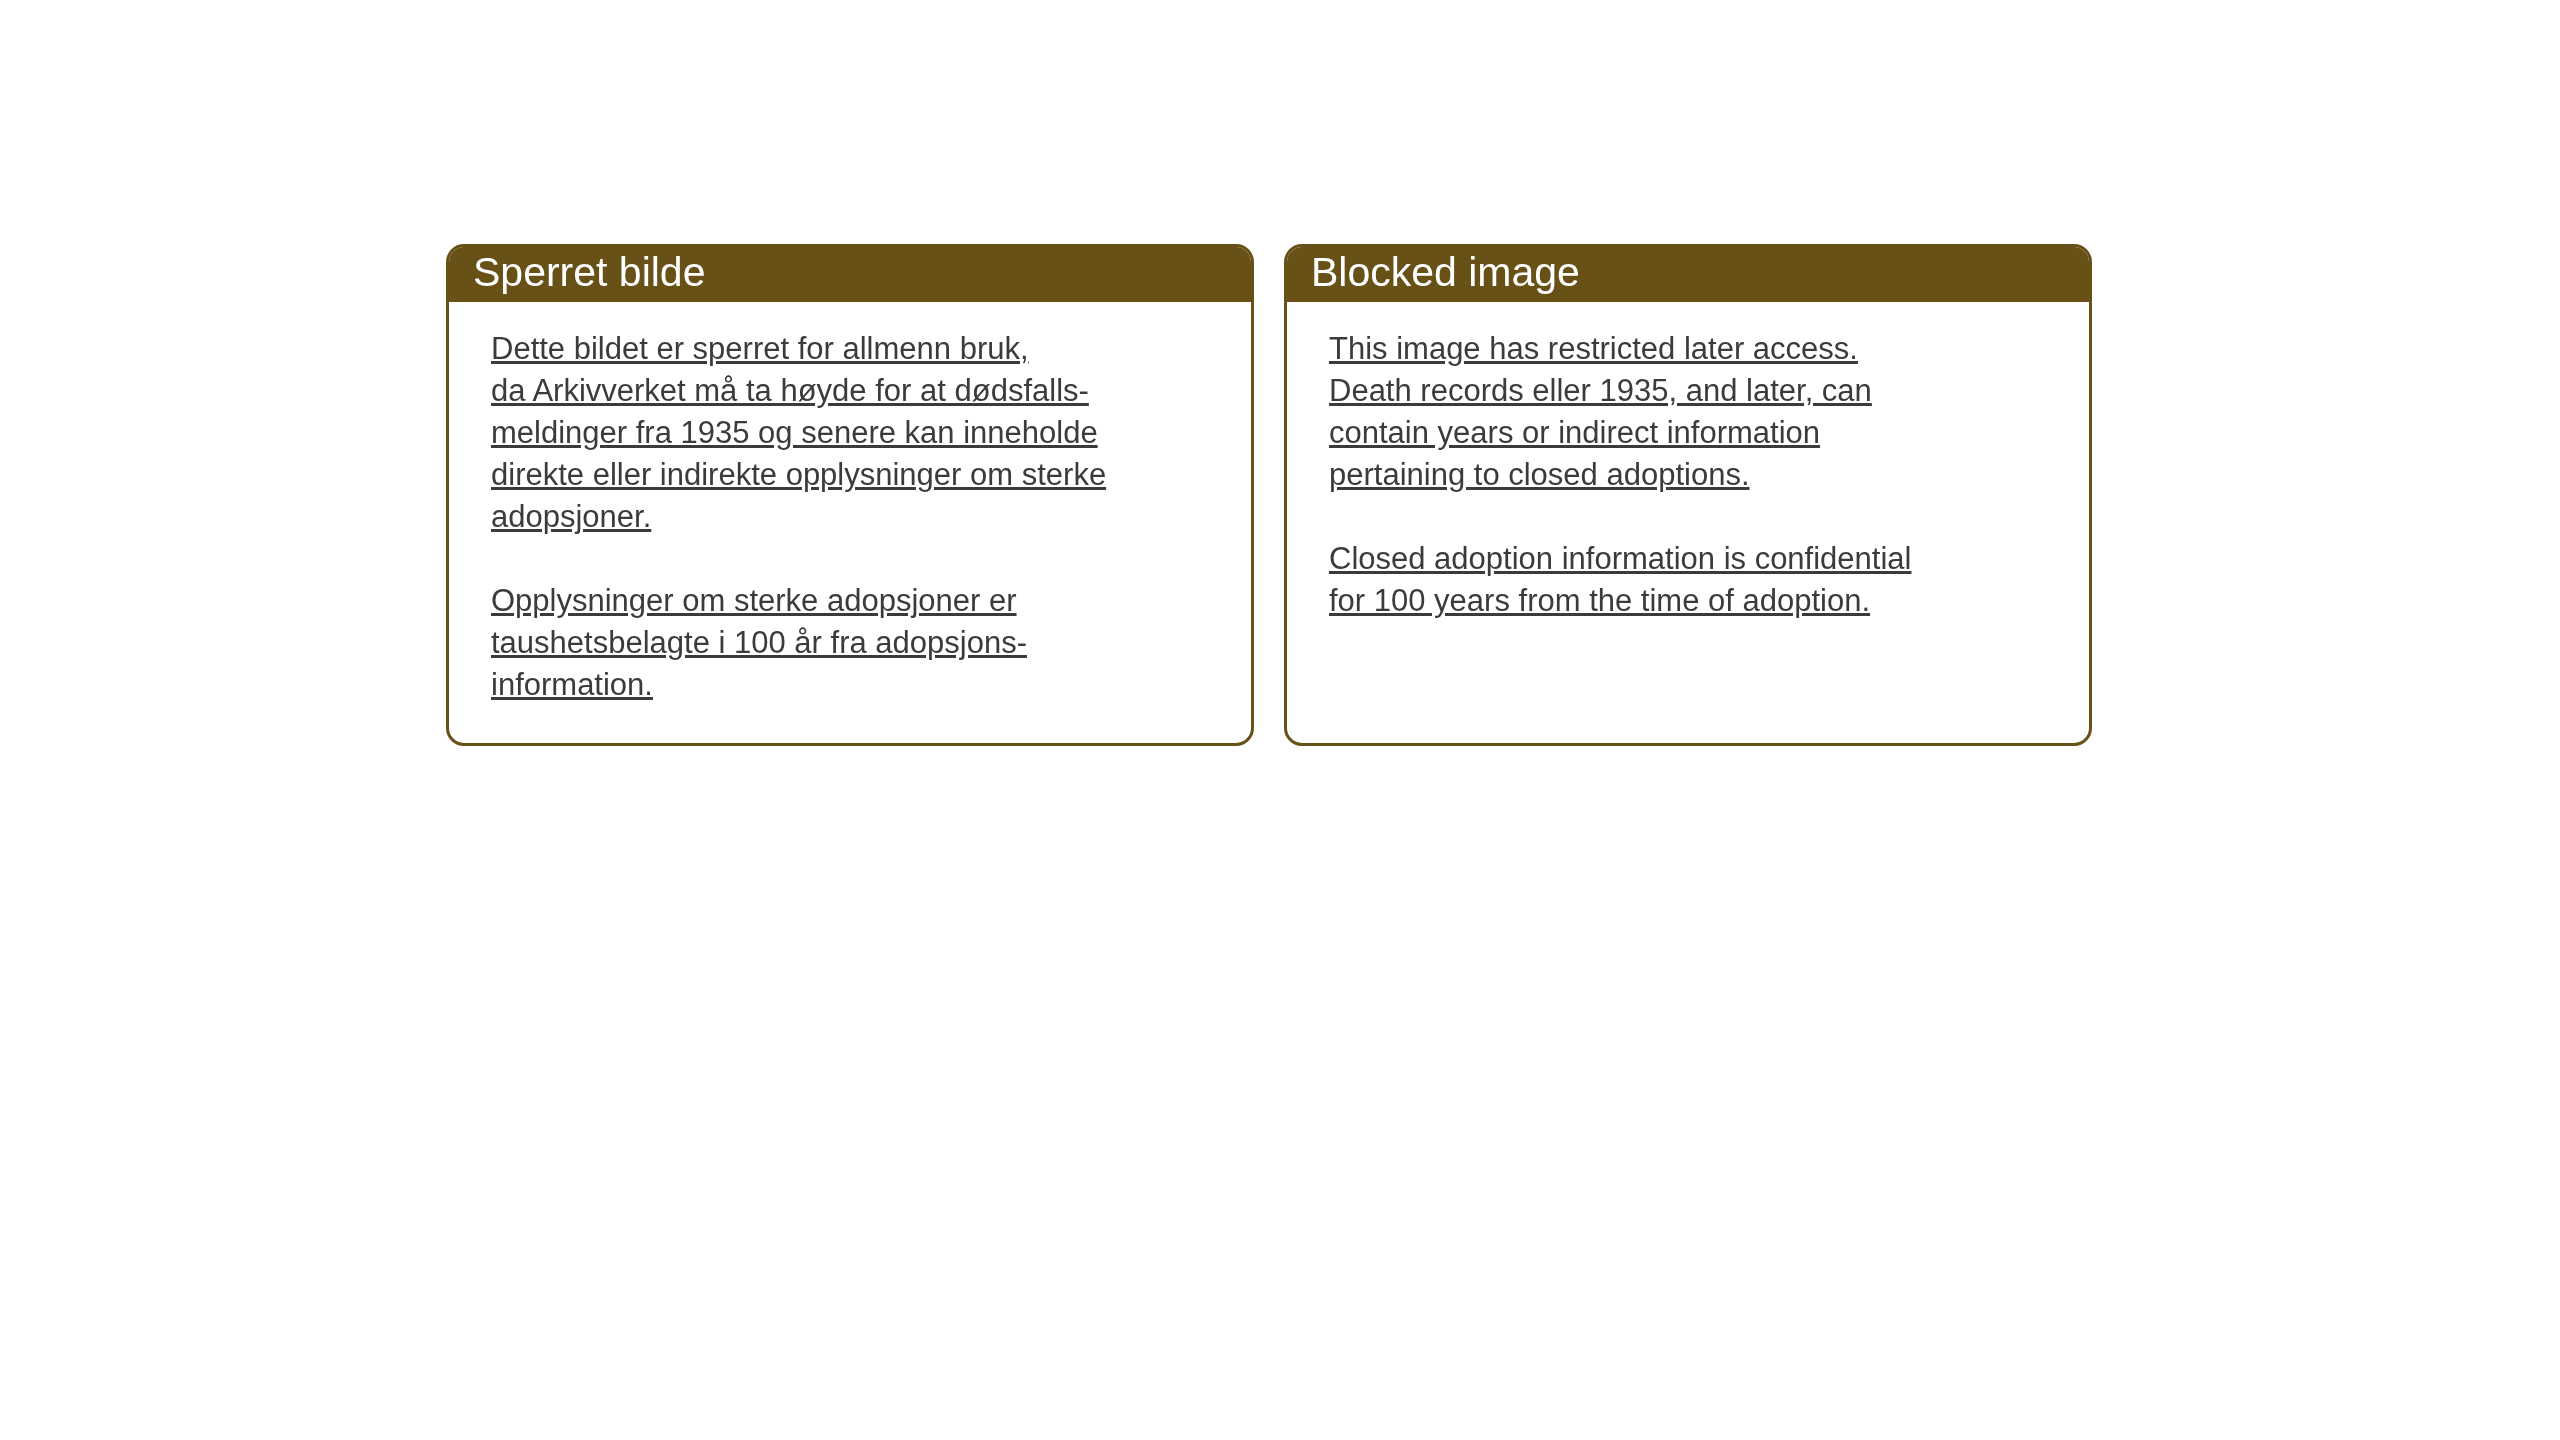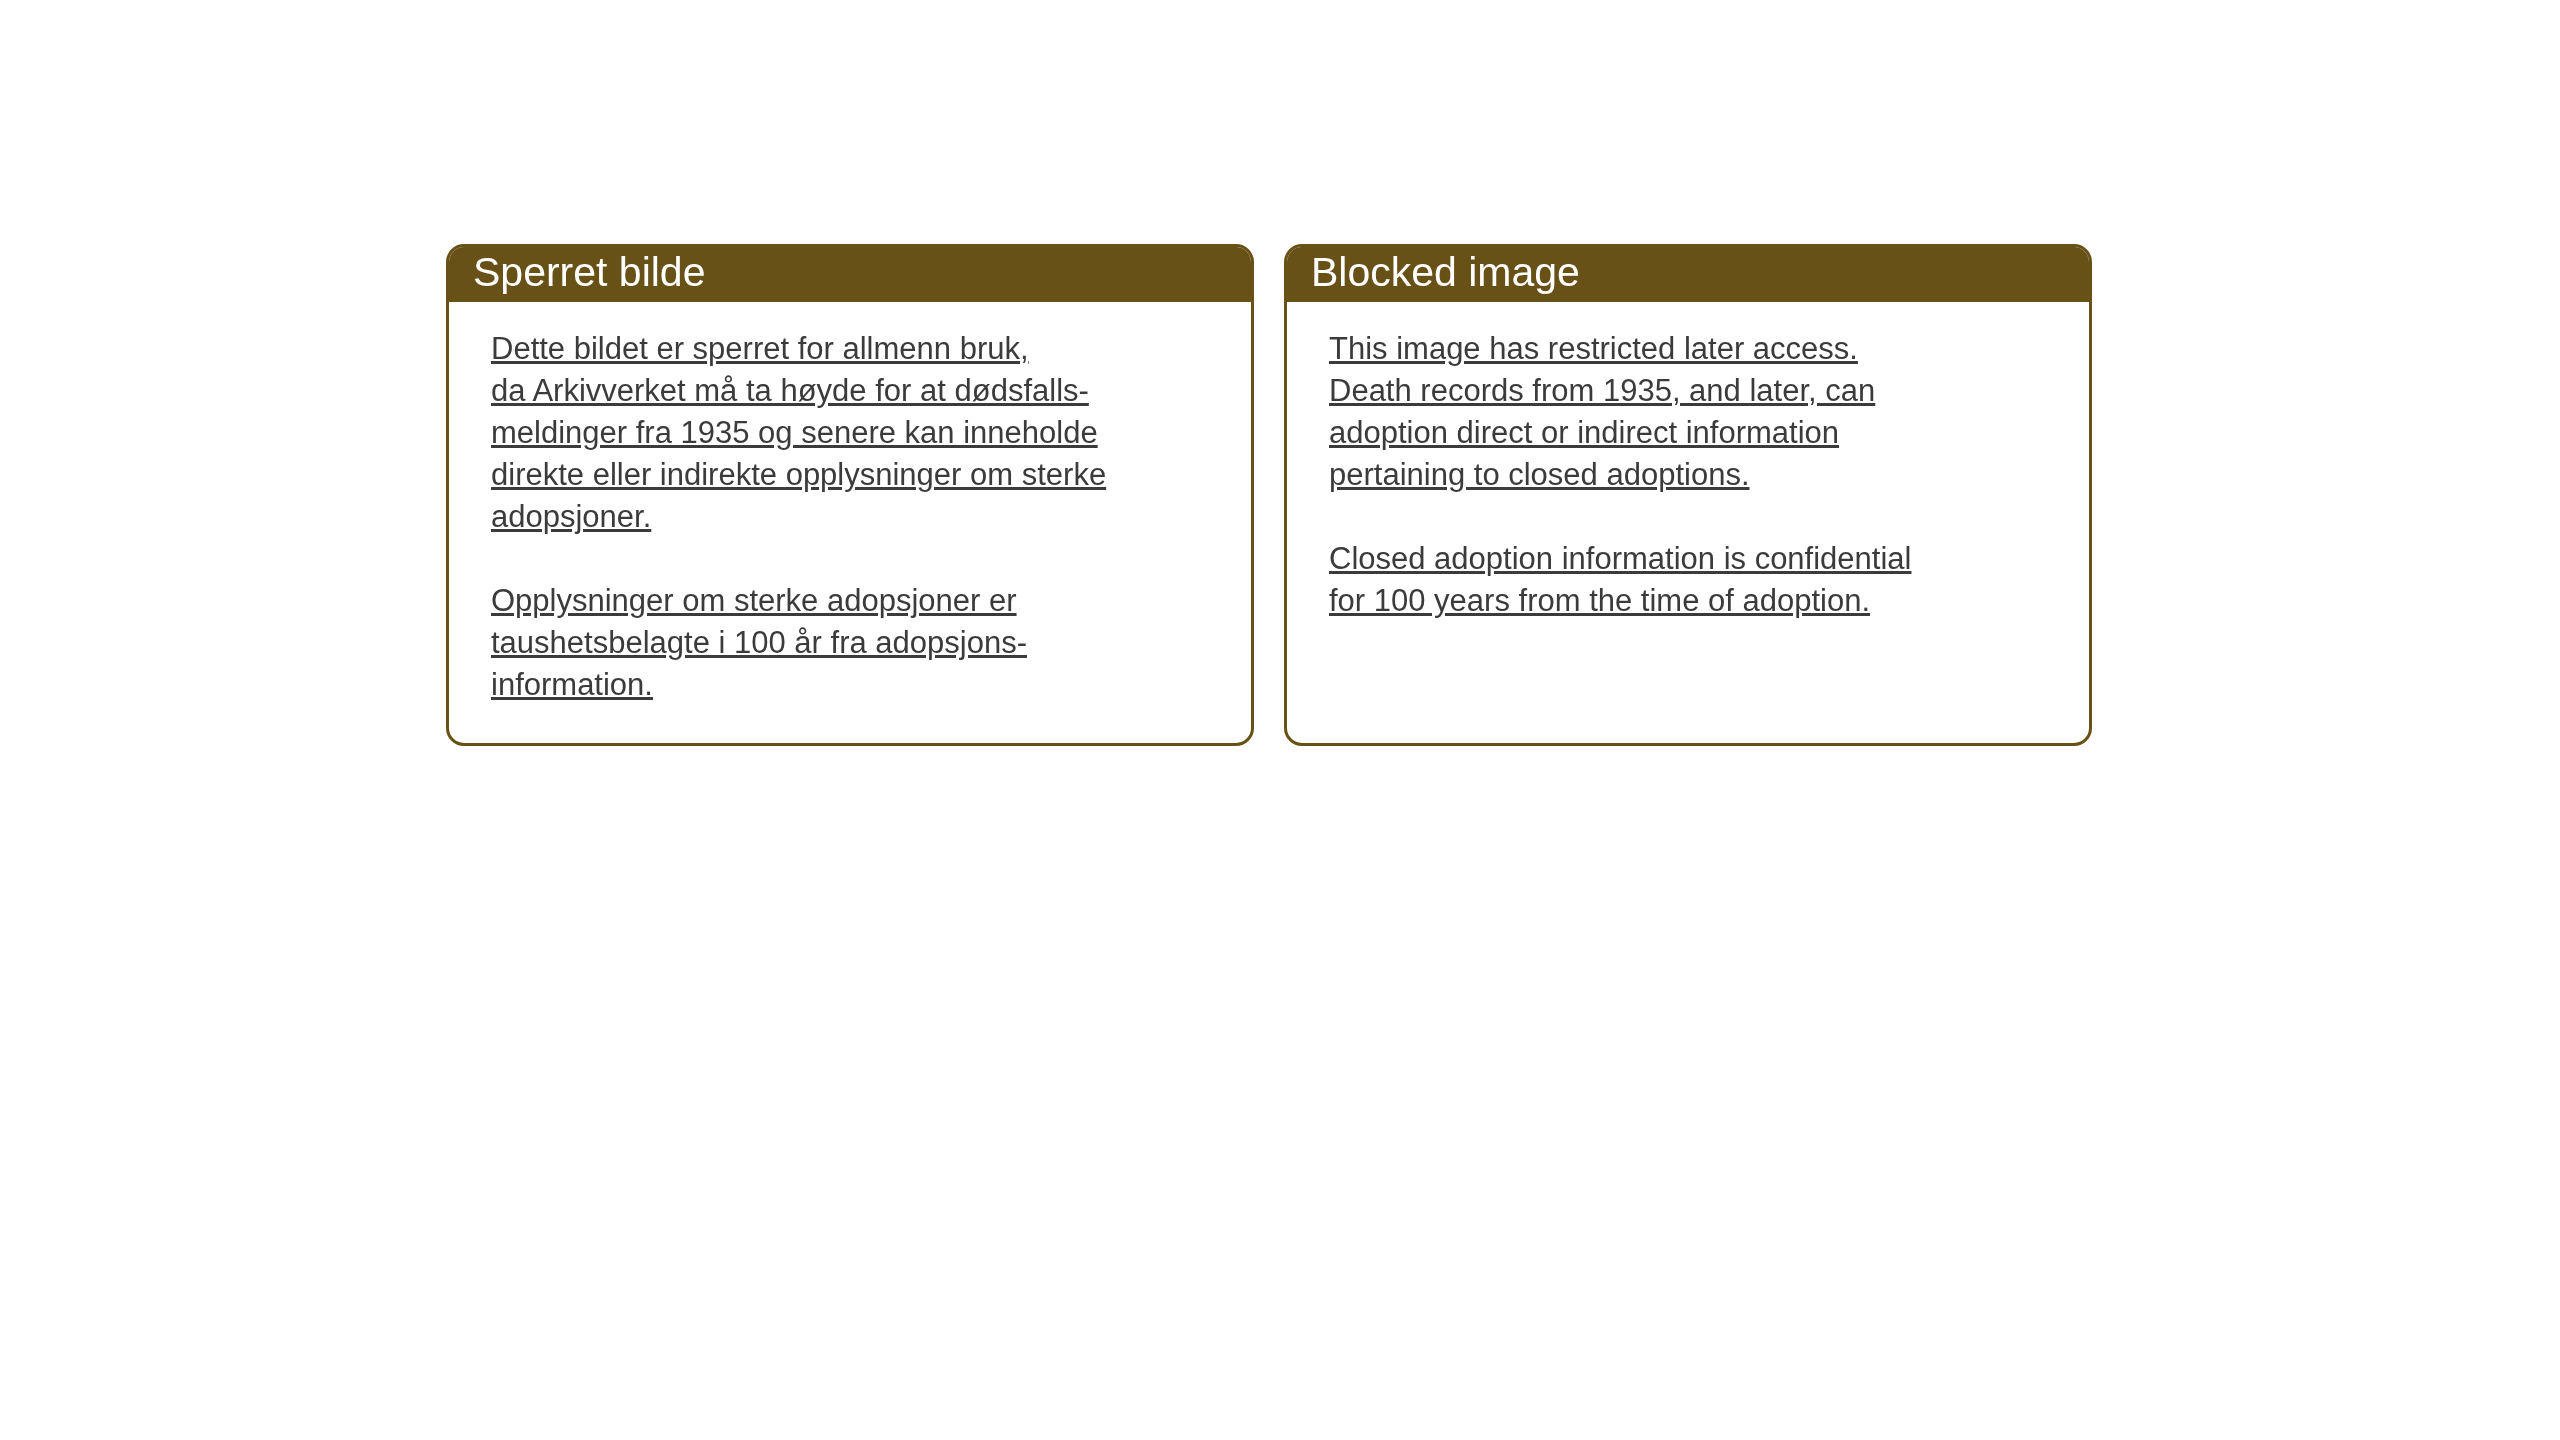--- a/index.html
+++ b/index.html
@@ -89,22 +89,22 @@
     </div>
   </section>
 
   <section class="card card-right">
     <header class="card-header">
       <span class="card-title">Blocked image</span>
     </header>
     <div class="card-body">
       <p class="para">
         <span class="line">This image has restricted later access.</span>
-        <span class="line">Death records from 1935, and later, can</span>
-        <span class="line">adoption direct or indirect information</span>
+        <span class="line">Death records eller 1935, and later, can</span>
+        <span class="line">contain years or indirect information</span>
         <span class="line">pertaining to closed adoptions.</span>
       </p>
       <p class="para">
         <span class="line">Closed adoption information is confidential</span>
         <span class="line">for 100 years from the time of adoption.</span>
       </p>
     </div>
   </section>
 
 </div>

